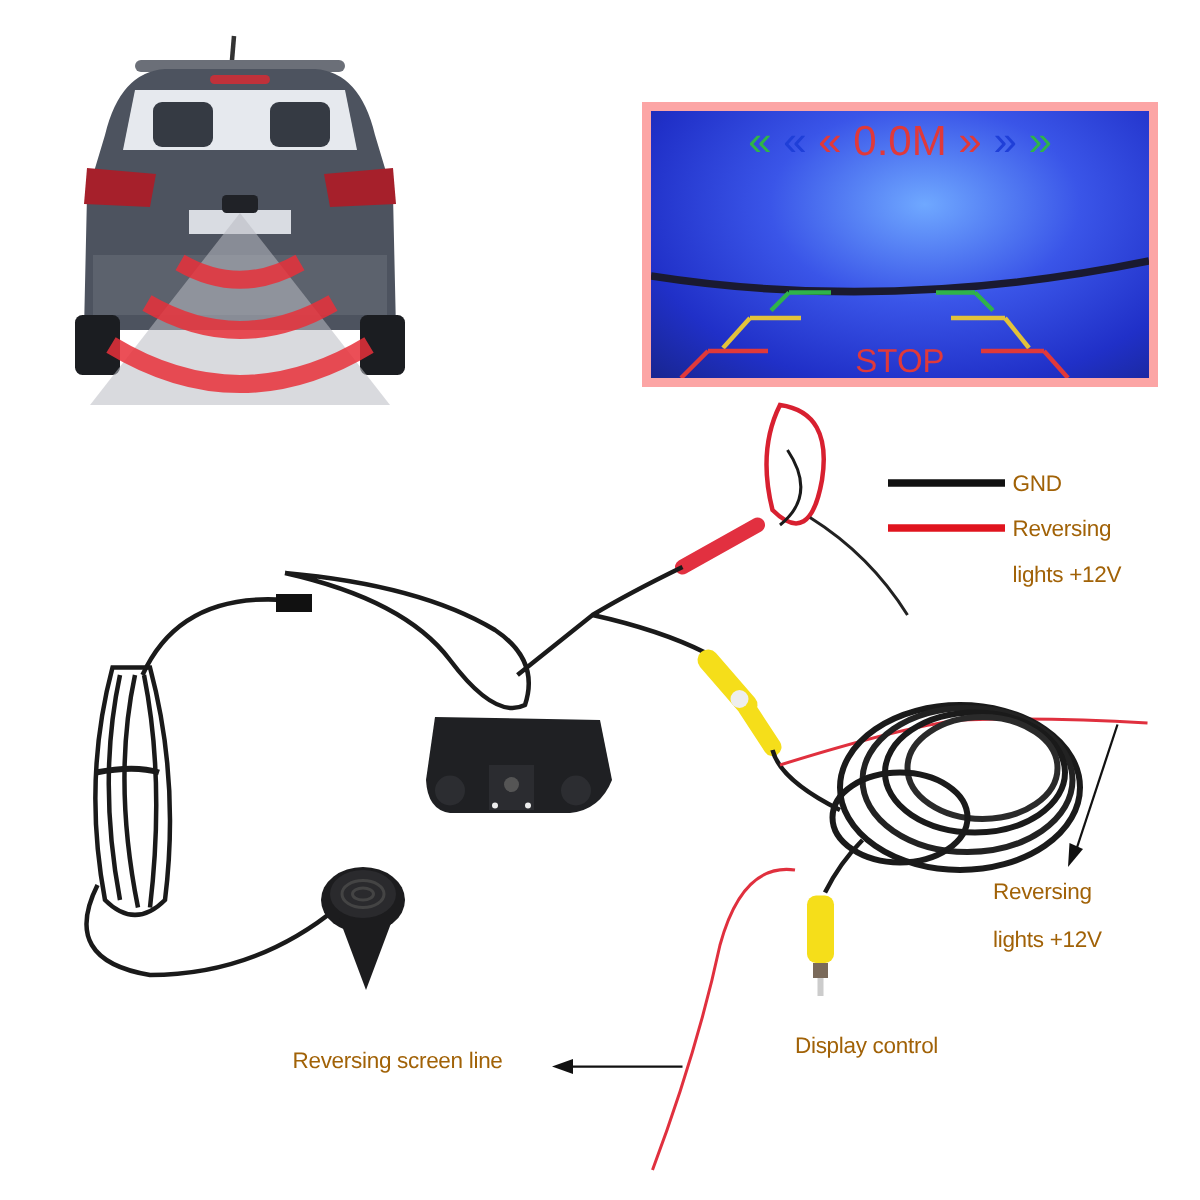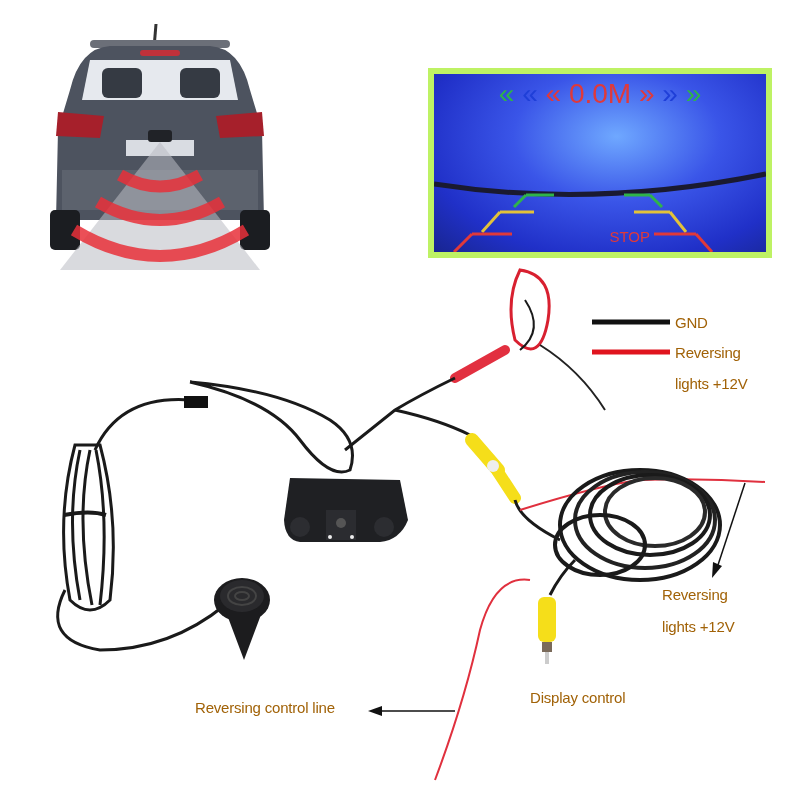--- a/index.html
+++ b/index.html
@@ -39,21 +39,21 @@
     <rect x="108" y="110" width="24" height="12" rx="3" fill="#202227"></rect>
 
     <path d="M120 122 L20 250 L220 250 Z" fill="#b9bcc2" opacity="0.55"></path>
 
     <path d="M80 155 Q120 178 160 155" stroke="#e8303a" stroke-width="12" fill="none" opacity="0.85"></path>
     <path d="M58 182 Q120 218 182 182" stroke="#e8303a" stroke-width="12" fill="none" opacity="0.85"></path>
     <path d="M34 210 Q120 262 206 210" stroke="#e8303a" stroke-width="12" fill="none" opacity="0.85"></path>
   </svg>
 </div>
 
-<div class="abs" style="left:428px;top:68px;width:344px;height:190px;background:#bef264;">
+<div class="abs" style="left:428px;top:68px;width:344px;height:190px;background:#fca5a5;">
   <div class="abs" style="left:6px;top:6px;width:332px;height:178px;background:radial-gradient(ellipse at 55% 35%, #6fa8ff 0%, #3a55e8 40%, #2030c8 75%, #182590 100%);overflow:hidden;">
     <div class="abs" style="left:0;top:4px;width:332px;text-align:center;font-size:28px;color:#e0393a;">
       <span style="color:#2fb34a">«</span>
       <span style="color:#1f3fd8">«</span>
       <span style="color:#e0393a">«</span>
       <span style="color:#e0393a">0.0M</span>
       <span style="color:#e0393a">»</span>
       <span style="color:#1f3fd8">»</span>
       <span style="color:#2fb34a">»</span>
     </div>
@@ -65,21 +65,21 @@
       <line x1="66" y1="138" x2="48" y2="158" stroke="#e2c23a" stroke-width="3"></line>
       <line x1="38" y1="160" x2="78" y2="160" stroke="#e0393a" stroke-width="3"></line>
       <line x1="38" y1="160" x2="20" y2="178" stroke="#e0393a" stroke-width="3"></line>
       <line x1="190" y1="121" x2="216" y2="121" stroke="#2fb34a" stroke-width="3"></line>
       <line x1="216" y1="121" x2="228" y2="133" stroke="#2fb34a" stroke-width="3"></line>
       <line x1="200" y1="138" x2="236" y2="138" stroke="#e2c23a" stroke-width="3"></line>
       <line x1="236" y1="138" x2="252" y2="158" stroke="#e2c23a" stroke-width="3"></line>
       <line x1="220" y1="160" x2="262" y2="160" stroke="#e0393a" stroke-width="3"></line>
       <line x1="262" y1="160" x2="278" y2="178" stroke="#e0393a" stroke-width="3"></line>
     </svg>
-    <div class="abs" style="left:116px;top:154px;width:100px;text-align:right;font-size:15px;color:#e0393a;">STOP</div>
+    <div class="abs" style="left:116px;top:154px;width:100px;text-align:center;font-size:22px;color:#e0393a;">STOP</div>
   </div>
 </div>
 
 <svg width="800" height="800">
 
   <path d="M520 270 Q505 300 515 340 Q540 365 548 320 Q555 275 520 270 Z" stroke="#d82030" stroke-width="3" fill="none"></path>
   <path d="M525 300 Q545 330 520 350" stroke="#1a1a1a" stroke-width="2" fill="none"></path>
 
   <path d="M455 378 L505 350" stroke="#e23040" stroke-width="10" stroke-linecap="round"></path>
 
@@ -161,13 +161,13 @@
   <polygon points="368,711 382,706 382,716" fill="#111"></polygon>
 </svg>
 
 <div class="label" style="left:675px;top:313px;">GND</div>
 <div class="label" style="left:675px;top:343px;">Reversing</div>
 <div class="label" style="left:675px;top:374px;">lights +12V</div>
 
 <div class="label" style="left:662px;top:585px;">Reversing</div>
 <div class="label" style="left:662px;top:617px;">lights +12V</div>
 <div class="label" style="left:530px;top:688px;">Display control</div>
-<div class="label" style="left:195px;top:698px;">Reversing control line</div>
+<div class="label" style="left:195px;top:698px;">Reversing screen line</div>
 
 </body></html>

